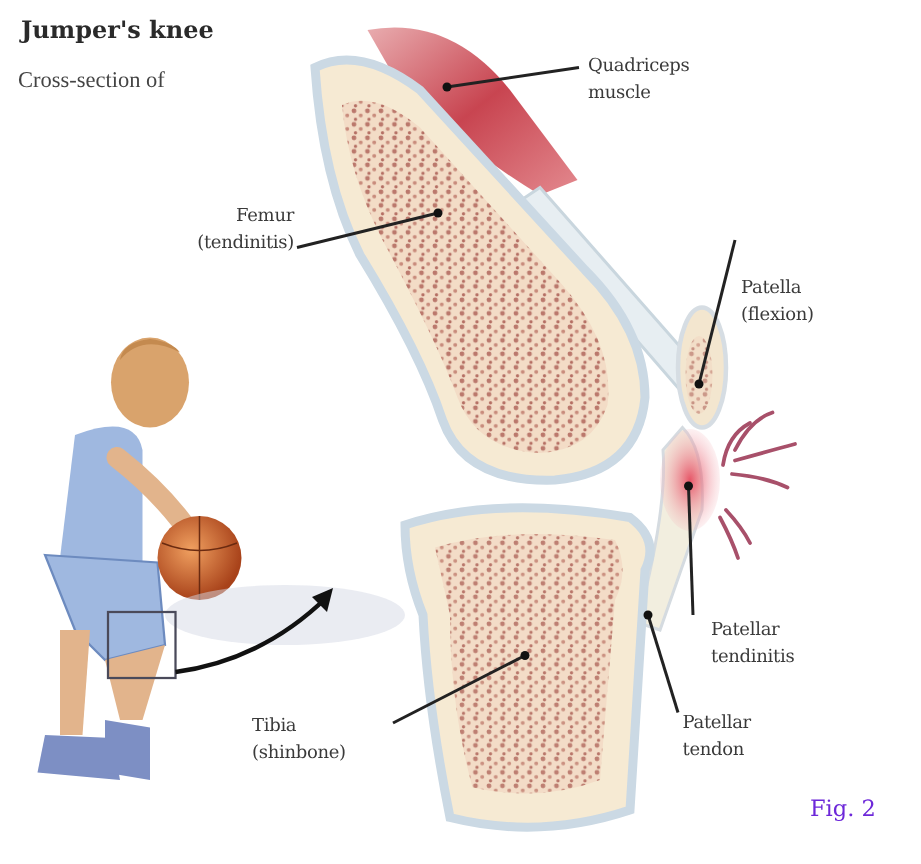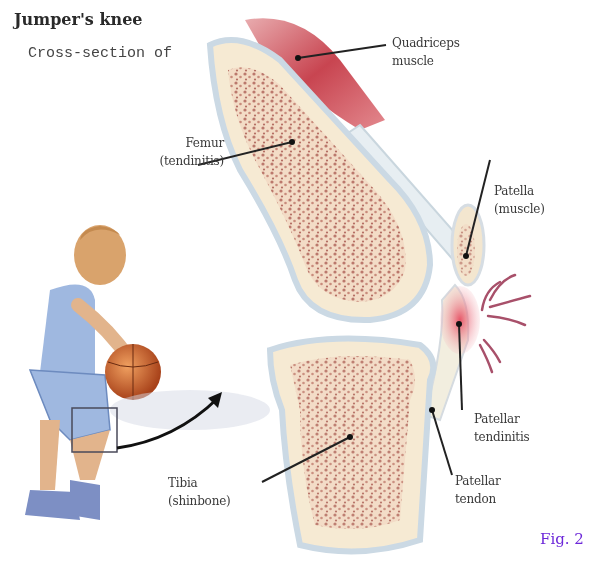--- a/index.html
+++ b/index.html
@@ -1,20 +1,20 @@
 <!DOCTYPE html>
 <html><head>
 <meta charset="utf-8">
 <style>
   html,body{margin:0;padding:0;background:#ffffff;}
   #canvas{position:relative;width:614px;height:576px;overflow:hidden;background:#fff;}
   svg.art{position:absolute;left:0;top:0;}
   .lbl{position:absolute;font-family:"DejaVu Serif","Liberation Serif",serif;color:#3a3a3a;font-size:12px;line-height:18px;letter-spacing:-0.2px;}
   .title{position:absolute;left:14px;top:10px;font-family:"DejaVu Serif","Liberation Serif",serif;font-weight:bold;font-size:16px;color:#2a2a2a;}
-  .subtitle{position:absolute;left:28px;top:44px;font-family:Liberation Mono, monospace;font-size:15px;line-height:20px;color:#444;}
+  .subtitle{position:absolute;left:12px;top:44px;font-family:Liberation Serif, serif;font-size:15px;line-height:20px;color:#444;}
   .fig{position:absolute;left:540px;top:530px;font-family:"DejaVu Serif","Liberation Serif",serif;font-size:15px;color:#6d28d9;}
 </style>
 </head>
 <body>
 
 <div id="canvas">
 
   <svg class="art" width="614" height="576" viewBox="0 0 614 576">
     <defs>
       <pattern id="marrow" width="9" height="9" patternUnits="userSpaceOnUse">
@@ -112,28 +112,28 @@
   <div class="title">Jumper's knee</div>
   <div class="subtitle">
     <div>Cross-section of</div>
   </div>
 
   <div class="lbl" style="left:392px;top:34px;">
     <div>Quadriceps</div>
     <div>muscle</div>
   </div>
 
-  <div class="lbl" style="left:108px;top:134px;text-align:right;width:88px;margin-left:28px;">
+  <div class="lbl" style="left:108px;top:134px;text-align:right;width:88px;">
     <div>Femur</div>
     <div>(tendinitis)</div>
   </div>
 
   <div class="lbl" style="left:494px;top:150px;margin-top:32px;">
     <div>Patella</div>
-    <div>(muscle)</div>
+    <div>(flexion)</div>
   </div>
 
   <div class="lbl" style="left:474px;top:410px;">
     <div>Patellar</div>
     <div>tendinitis</div>
   </div>
 
   <div class="lbl" style="left:455px;top:472px;">
     <div>Patellar</div>
     <div>tendon</div>

